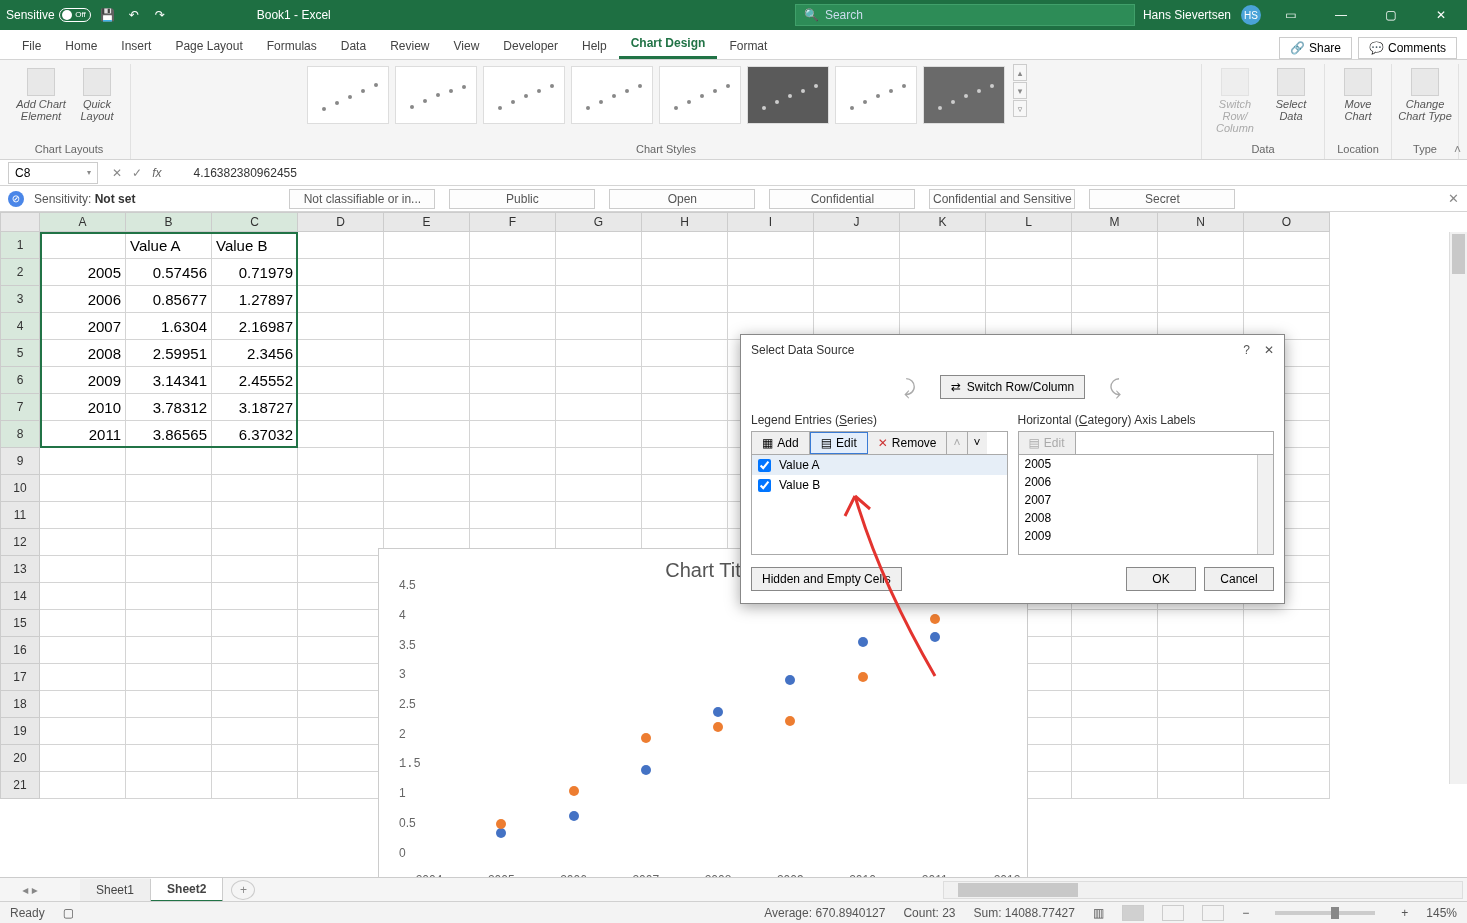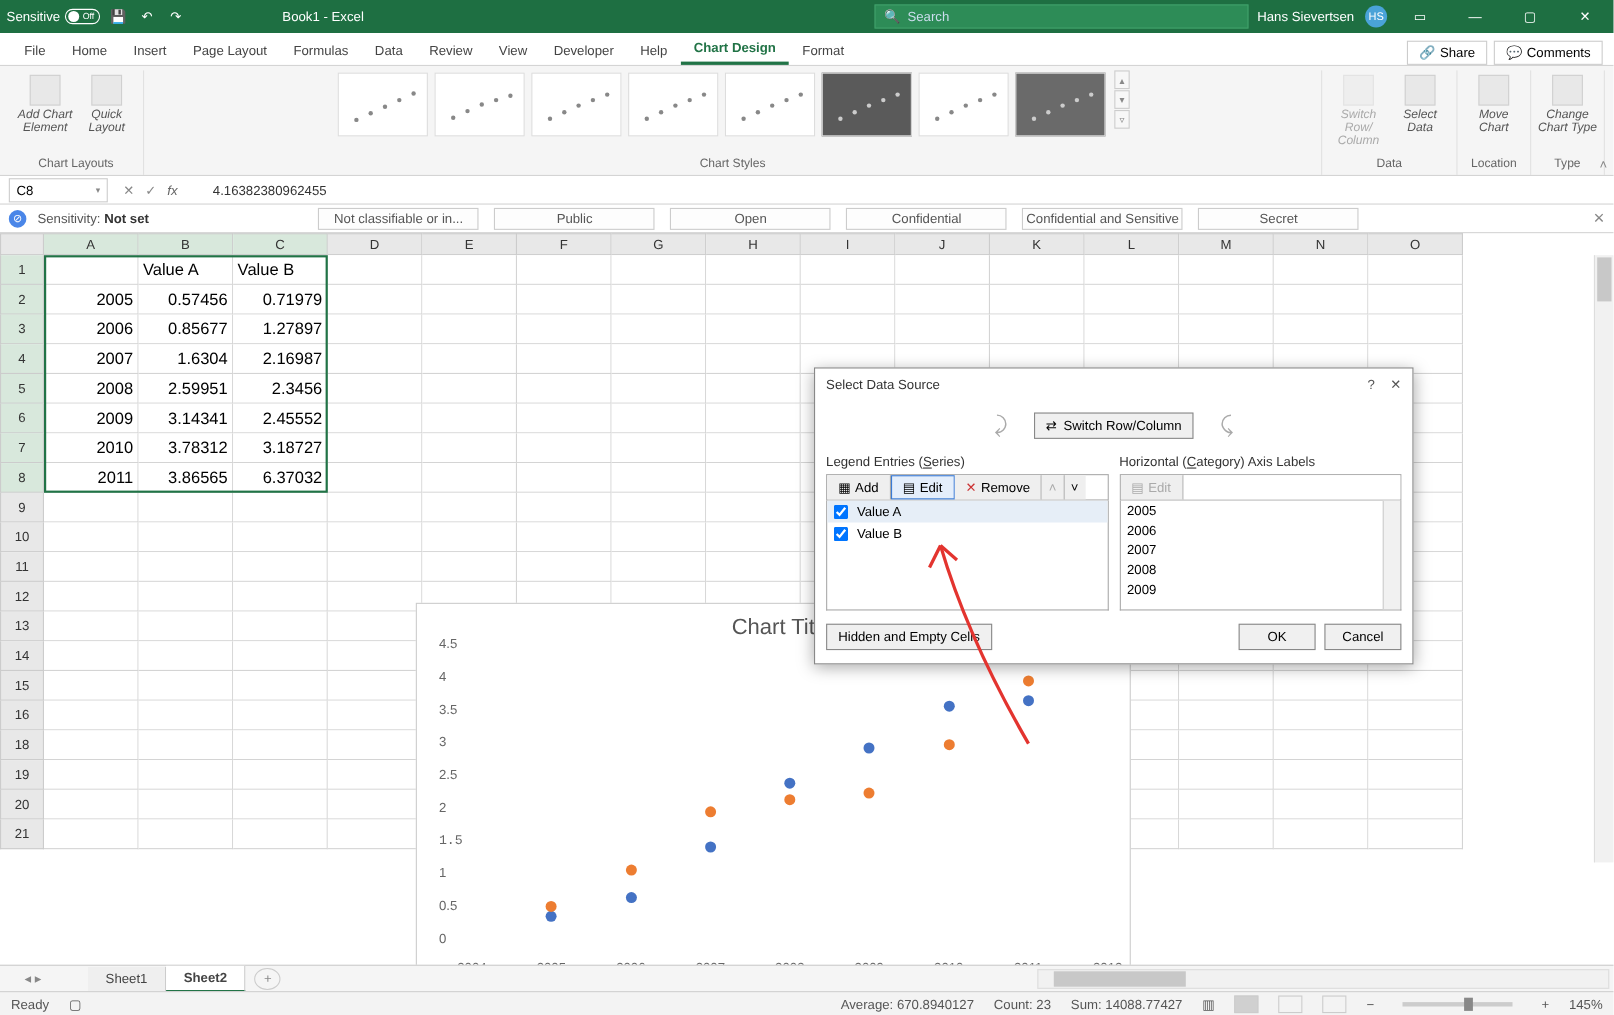--- a/index.html
+++ b/index.html
@@ -641,20 +641,38 @@
         <div class="cell rt seldata" style="width: 86px;"></div>
         <div class="cell rt seldata" style="width: 86px;"></div>
         <div class="cell rt seldata" style="width: 86px;"></div>
         <div class="cell rt seldata" style="width: 86px;"></div>
         <div class="cell rt seldata" style="width: 86px;"></div>
         <div class="cell rt seldata" style="width: 86px;"></div>
         <div class="cell rt seldata" style="width: 86px;"></div>
       </div>
       <div class="row">
         <div class="rowhead">16</div>
+        <div class="cell rt seldata" style="width: 86px;"></div>
+        <div class="cell rt seldata" style="width: 86px;"></div>
+        <div class="cell rt seldata" style="width: 86px;"></div>
+        <div class="cell rt seldata" style="width: 86px;"></div>
+        <div class="cell rt seldata" style="width: 86px;"></div>
+        <div class="cell rt seldata" style="width: 86px;"></div>
+        <div class="cell rt seldata" style="width: 86px;"></div>
+        <div class="cell rt seldata" style="width: 86px;"></div>
+        <div class="cell rt seldata" style="width: 86px;"></div>
+        <div class="cell rt seldata" style="width: 86px;"></div>
+        <div class="cell rt seldata" style="width: 86px;"></div>
+        <div class="cell rt seldata" style="width: 86px;"></div>
+        <div class="cell rt seldata" style="width: 86px;"></div>
+        <div class="cell rt seldata" style="width: 86px;"></div>
+        <div class="cell rt seldata" style="width: 86px;"></div>
+      </div>
+      <div class="row">
+        <div class="rowhead">17</div>
         <div class="cell rt seldata" style="width: 86px;"></div>
         <div class="cell rt seldata" style="width: 86px;"></div>
         <div class="cell rt seldata" style="width: 86px;"></div>
         <div class="cell rt seldata" style="width: 86px;"></div>
         <div class="cell rt seldata" style="width: 86px;"></div>
         <div class="cell rt seldata" style="width: 86px;"></div>
         <div class="cell rt seldata" style="width: 86px;"></div>
         <div class="cell rt seldata" style="width: 86px;"></div>
         <div class="cell rt seldata" style="width: 86px;"></div>
         <div class="cell rt seldata" style="width: 86px;"></div>

